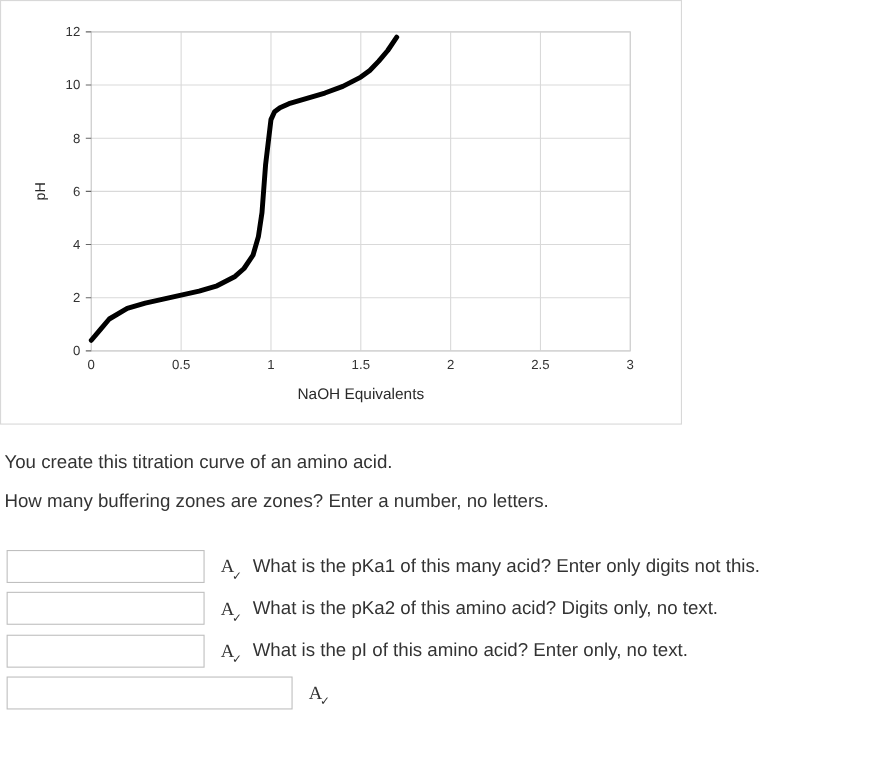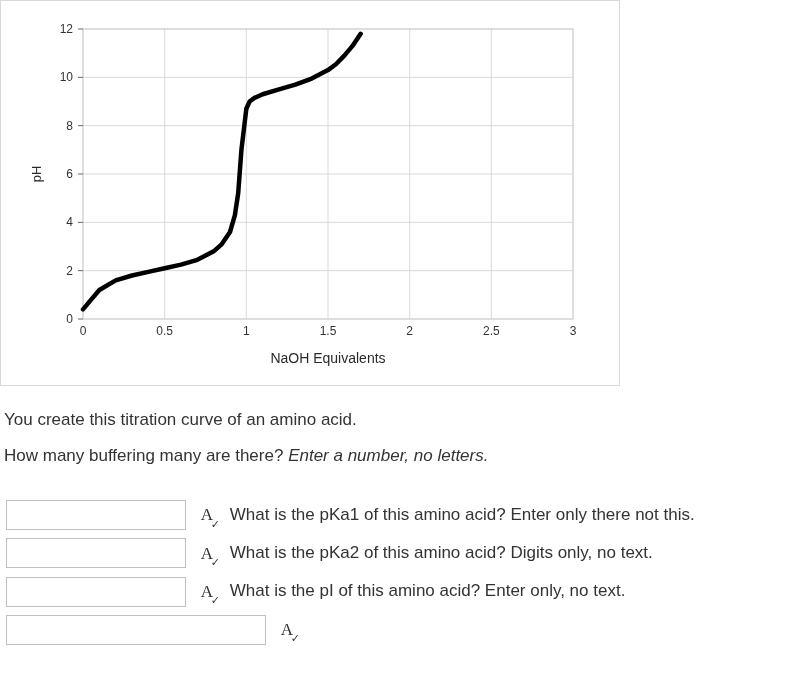--- a/index.html
+++ b/index.html
@@ -37,21 +37,21 @@
     fill: #333;
   }
   .question-block {
     padding: 0 8px 0 4px;
   }
   .question-line {
     margin: 0 0 12px 0;
     font-size: 17px;
     color: #333;
   }
-  .hint { font-style: italic; }
+  .hint { }
   .flow {
     margin-top: 28px;
     line-height: 2.2;
     font-size: 17px;
     color: #333;
   }
   .ans-input {
     display: inline-block;
     width: 180px;
     height: 30px;
@@ -124,28 +124,28 @@
         <text x="303" y="344" text-anchor="middle" class="axis-label-x">NaOH Equivalents</text>
         <text x="0" y="0" text-anchor="middle" class="axis-label-y" transform="translate(16,155) rotate(-90)">pH</text>
         <path d="M58 290.3333333333333 L66.16666666666667 280.6666666666667 L74.33333333333333 271 L90.66666666666666 261.3333333333333 L107 256.5 L123.33333333333333 252.875 L139.66666666666666 249.25 L156 245.625 L172.33333333333331 240.79166666666666 L188.66666666666666 232.33333333333334 L196.83333333333334 225.08333333333331 L205 213 L209.9 196.08333333333331 L213.16666666666666 174.33333333333331 L216.4333333333333 130.83333333333331 L221.33333333333331 89.75 L224.60000000000002 82.5 L229.50000000000003 78.87499999999997 L237.66666666666669 75.25 L253.99999999999997 70.41666666666669 L270.33333333333337 65.58333333333337 L286.66666666666663 59.541666666666686 L303 51.083333333333314 L311.1666666666667 45.04166666666663 L319.3333333333333 36.583333333333314 L327.49999999999994 26.91666666666663 L335.6666666666667 14.833333333333314 " fill="none" stroke="#000" stroke-width="4.5" stroke-linecap="round" stroke-linejoin="round"></path>
       </svg>
   </div>
 </div>
 
 <div class="question-block">
   <p class="question-line">You create this titration curve of an amino acid.</p>
   <p class="question-line">
-    <span>How many buffering many are there? </span>
+    <span>How many buffering zones are zones? </span>
     <span class="hint">Enter a number, no letters.</span>
   </p>
 
   <div class="flow">
     <input class="ans-input" type="text" style="">
     <span class="spell-icon">A</span>
-    <span>What is the pKa1 of this amino acid? Enter only there</span>
+    <span>What is the pKa1 of this many acid? Enter only digits</span>
 
     <span>not this.</span>
     <input class="ans-input" type="text" style="">
     <span class="spell-icon">A</span>
     <span>What is the pKa2 of this amino acid? Digits</span>
 
     <span>only, no text.</span>
     <input class="ans-input" type="text" style="">
     <span class="spell-icon">A</span>
     <span>What is the pI of this amino acid? Enter</span>

